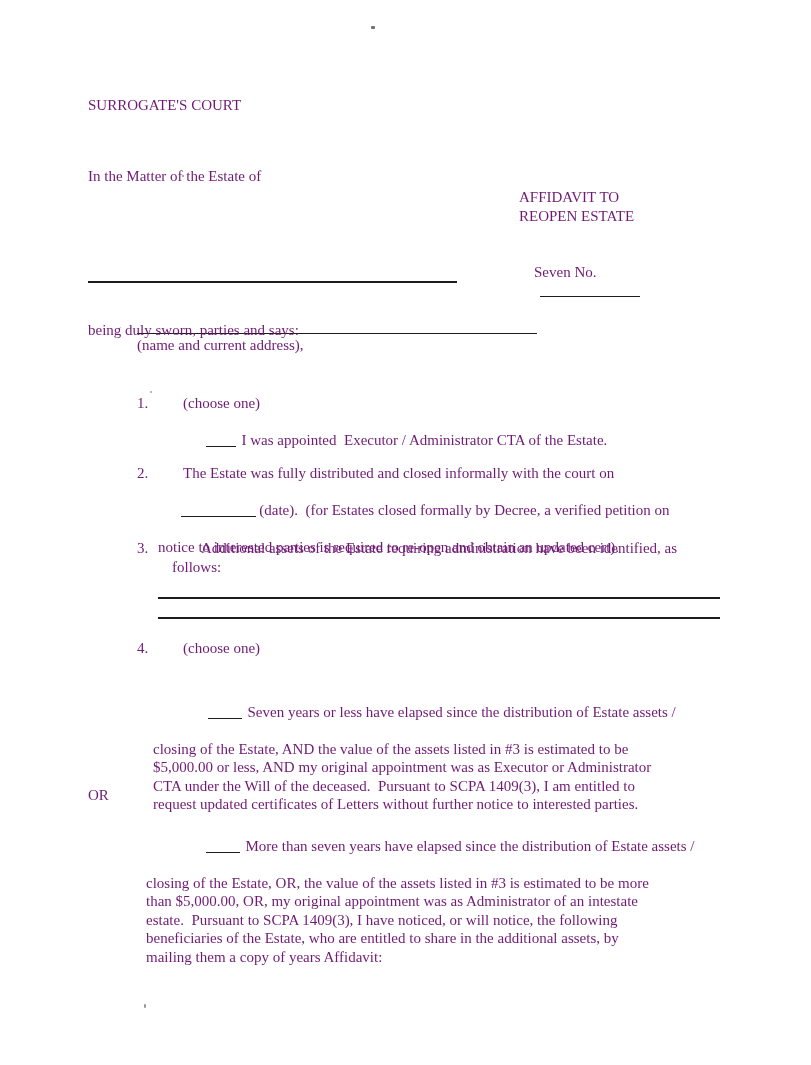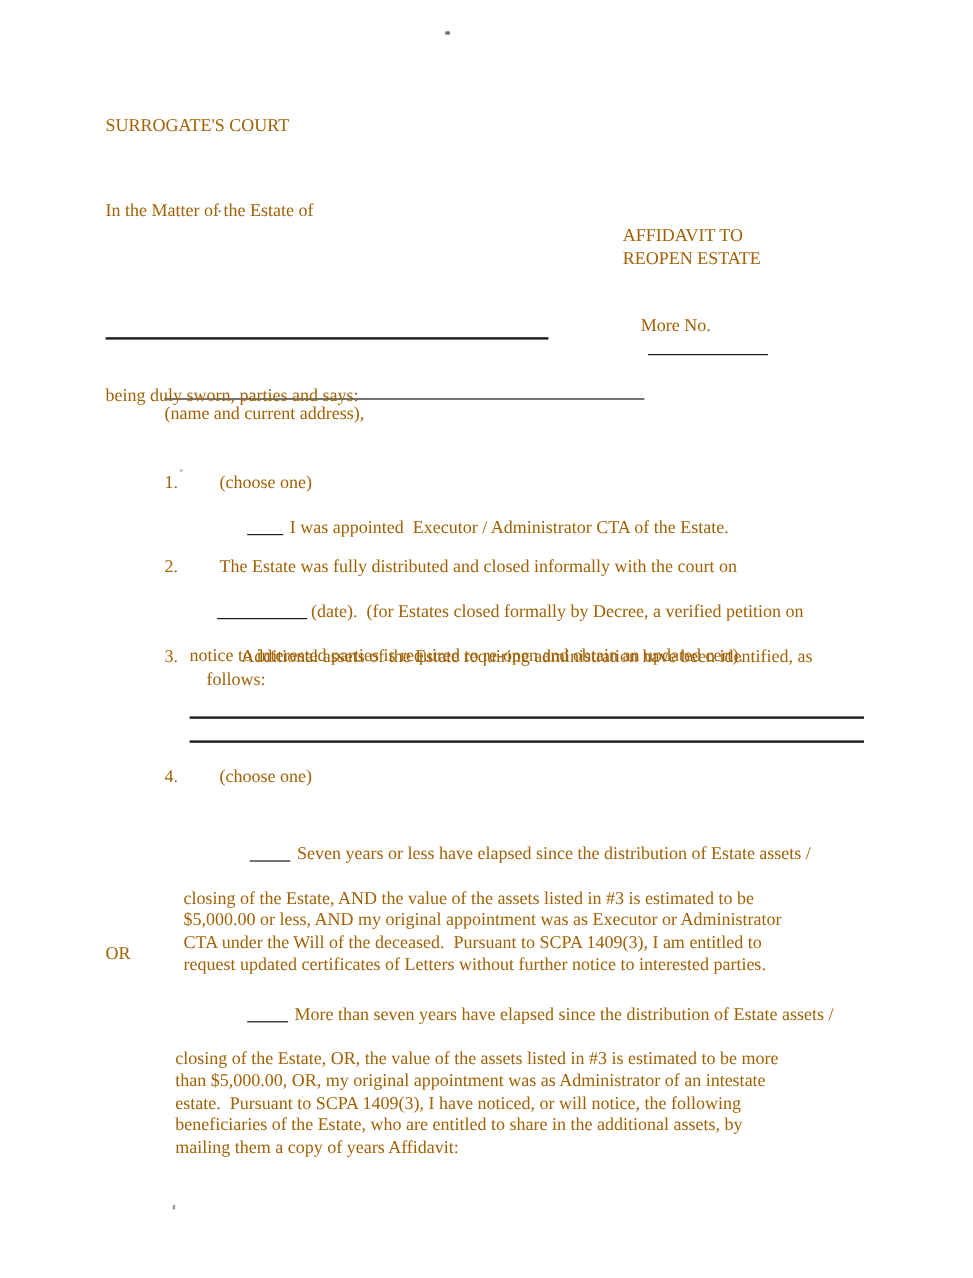--- a/index.html
+++ b/index.html
@@ -3,21 +3,21 @@
 <meta charset="utf-8">
 <style>
   html, body { margin: 0; padding: 0; background: #e8e8e8; }
   .page {
     position: relative;
     width: 811px;
     height: 1065px;
     background: #ffffff;
     font-family: "Liberation Serif", "DejaVu Serif", serif;
     font-size: 15px;
-    color: #a16207;
+    color: #701a75;
     overflow: hidden;
   }
   .abs { position: absolute; }
   .line { white-space: pre; line-height: 18.5px; }
   .num { white-space: pre; line-height: 18.5px; }
   .blank {
     display: inline-block;
     height: 10px;
     border-bottom: 1.5px solid #1c1c1c;
     margin-bottom: -2px;
@@ -45,21 +45,21 @@
   </div>
 
   <div class="abs line" style="left:88px; top:152px;margin-top:15px;">In the Matter of the Estate of</div>
 
   <div class="abs title-block" style="left:519px; top:188px;">
     <div class="line">AFFIDAVIT TO</div>
     <div class="line">REOPEN ESTATE</div>
   </div>
 
   <div class="abs line" style="left:519px; top:244px;">
-    <span>More No.</span>
+    <span>Seven No.</span>
     <span class="blank" style="width:100px; margin-left:6px;"></span>
   </div>
 
   <div class="rule" style="left:88px; top:281px; width:369px; height:2px;"></div>
 
   <div class="abs line" style="left:122px; top:299px;">
     <span class="blank space-after" style="width:400px;"></span>
     <span>(name and current address),</span>
   </div>
 

